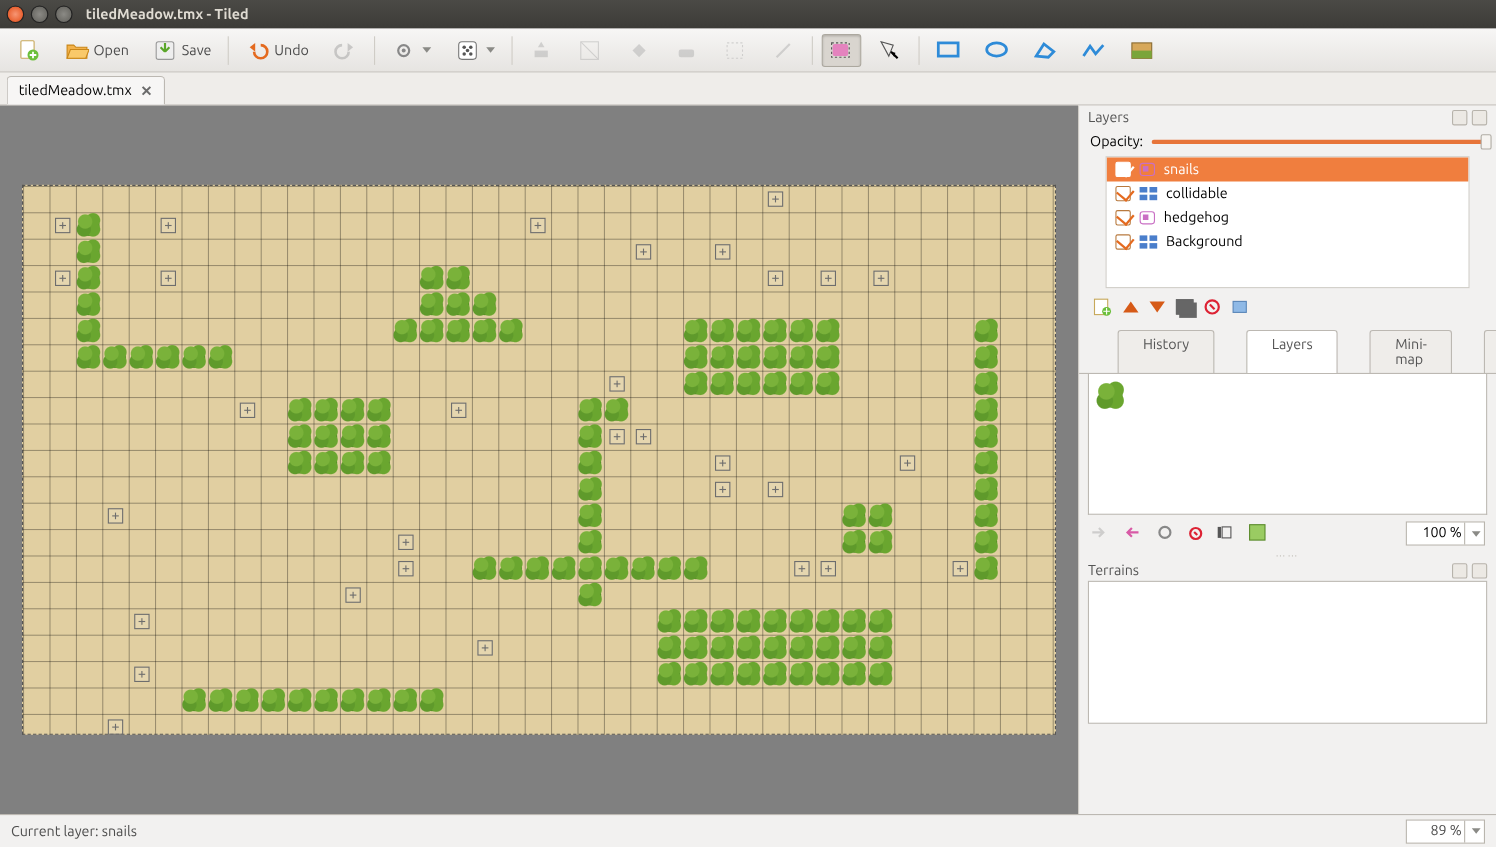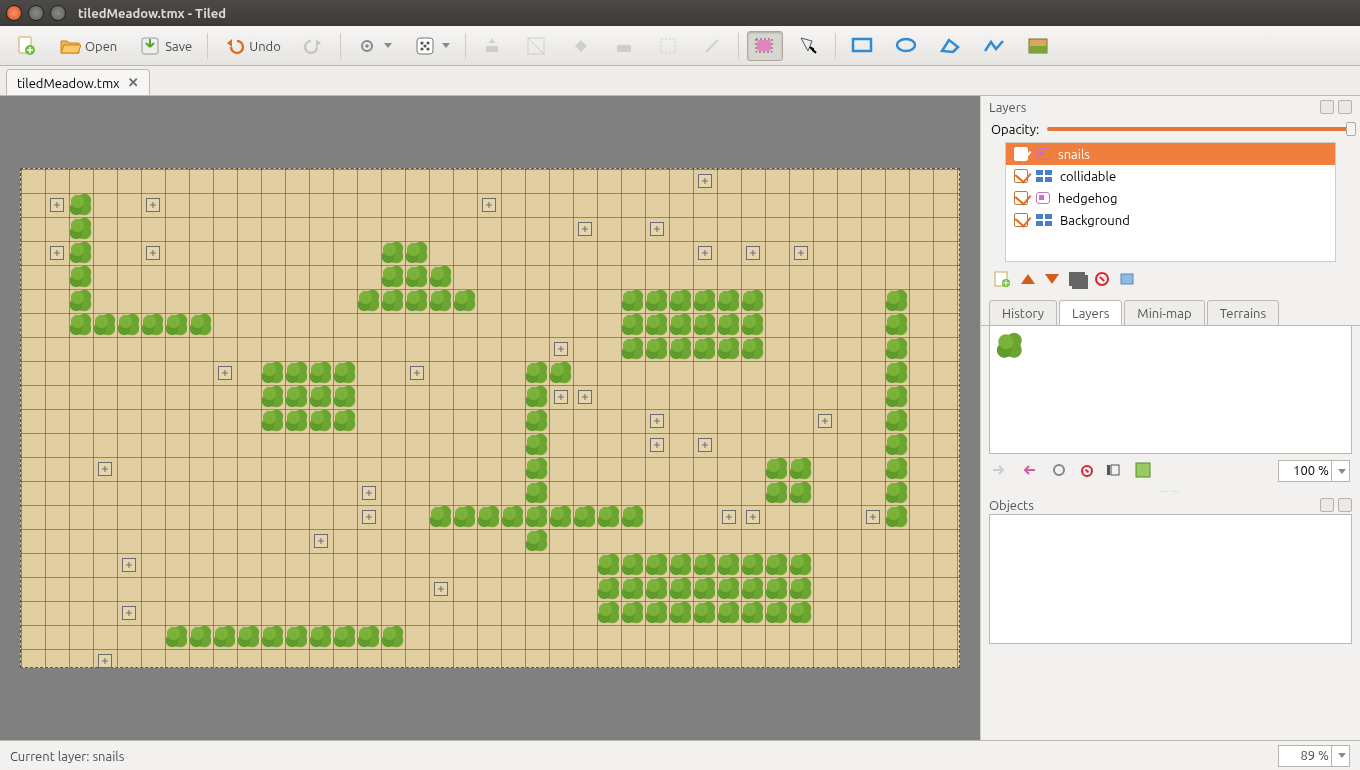--- a/index.html
+++ b/index.html
@@ -24,21 +24,21 @@
           border: 1px solid transparent; border-radius: 3px; color: #4c4c4c; cursor: pointer; }
   .tbtn.active { background: #d9d5cf; border-color: #aca89f; box-shadow: inset 0 1px 2px rgba(0,0,0,.2); }
   .tbtn.dim { opacity: .45; }
   .tsep { width: 1px; height: 26px; background: #cfccc6; }
   .ticon { width: 22px; height: 22px; display: inline-flex; align-items: center; justify-content: center; }
   .caret-dn { width:0;height:0;border-left:4px solid transparent;border-right:4px solid transparent;border-top:5px solid #8a8a86; display:inline-block; margin-left:2px; }
 
   
   .doctabs { height: 30px; background: #efedea; border-bottom: 1px solid #bcb8b2; display: flex; align-items: flex-end; padding-left: 6px; }
   .doctab { background: #f7f6f5; border: 1px solid #bcb8b2; border-bottom: none; border-radius: 4px 4px 0 0;
-            padding: 5px 10px; display: flex; align-items: center; gap: 8px; }
+            padding: 5px 10px; display: flex; align-items: flex-start; gap: 8px; }
   .doctab .x { font-weight: bold; color: #6b6b6b; }
 
   
   .main { display: flex; height: calc(770px - 26px - 40px - 30px - 30px); }
   .canvas-wrap { flex: 1; background: #808080; display: flex; align-items: center; justify-content: center; }
   .map {
     width: 940px; height: 500px; position: relative;
     background-color: #e1cfa1;
     background-image:
       repeating-linear-gradient(to right, rgba(0,0,0,.35) 0 1px, transparent 1px 24px),
@@ -90,21 +90,21 @@
 
   .layer-toolbar { display:flex; gap:10px; padding:8px 12px; align-items:center; }
   .li { width:18px; height:18px; display:inline-block; }
   .arrow-up { width:0;height:0;border-left:7px solid transparent;border-right:7px solid transparent;border-bottom:10px solid #d65a17; }
   .arrow-dn { width:0;height:0;border-left:7px solid transparent;border-right:7px solid transparent;border-top:10px solid #d65a17; }
   .dup { width:16px;height:14px;border:1px solid #666;background:#666;box-shadow:3px 3px 0 #666; }
   .del { width:14px;height:14px;border:2px solid #d23; border-radius:50%; position:relative; }
   .del::after{content:"";position:absolute;left:2px;right:2px;top:50%;height:2px;background:#d23;transform:translateY(-1px) rotate(45deg);}
 
   .panel-tabs { display:flex; gap:2px; padding:0 8px; margin-top:4px; }
-  .ptab { padding:5px 12px; border:1px solid #bcb8b2; background:#efedea; border-radius:3px 3px 0 0; color:#555; cursor:pointer; }
+  .ptab { padding:5px 22px; border:1px solid #bcb8b2; background:#efedea; border-radius:3px 3px 0 0; color:#555; cursor:pointer;margin-left:27px; }
   .ptab.active { background:#fff; font-weight:normal; position:relative; z-index:1; }
   .ptab-strip-line { border-top:1px solid #bcb8b2; margin-top:-1px; }
 
   .tileset-tabs { display:flex; gap:0; margin:4px 8px 0; }
   .tstab { padding:4px 26px; border:1px solid #bcb8b2; background:#e8e5e0; border-radius:4px 4px 0 0; cursor:pointer; }
   .tstab.active { background:#fff; }
   .tileset-body { border:1px solid #bcb8b2; background:#fff; margin:0 8px; height:128px; border-top:none; position:relative; }
   .bush-sample { position:absolute; left:6px; top:6px; width:28px; height:28px; transform:scale(1);
     background:
       radial-gradient(circle at 35% 35%, #7ab23a 0 7px, transparent 8px),
@@ -561,21 +561,21 @@
       <span class="zoom-box">
         <span>100 %</span>
         <span class="dd">
             <span class="caret-dn"></span>
           </span>
       </span>
     </div>
     <div class="grip">⋯⋯</div>
 
     <div class="panel-head">
-      <span>Objects</span>
+      <span>Terrains</span>
       <span class="mini">
           <span class="mini-btn"></span>
           <span class="mini-btn"></span>
         </span>
     </div>
     <div class="terrains-body"></div>
   </div>
 </div>
 
 <div class="statusbar">

